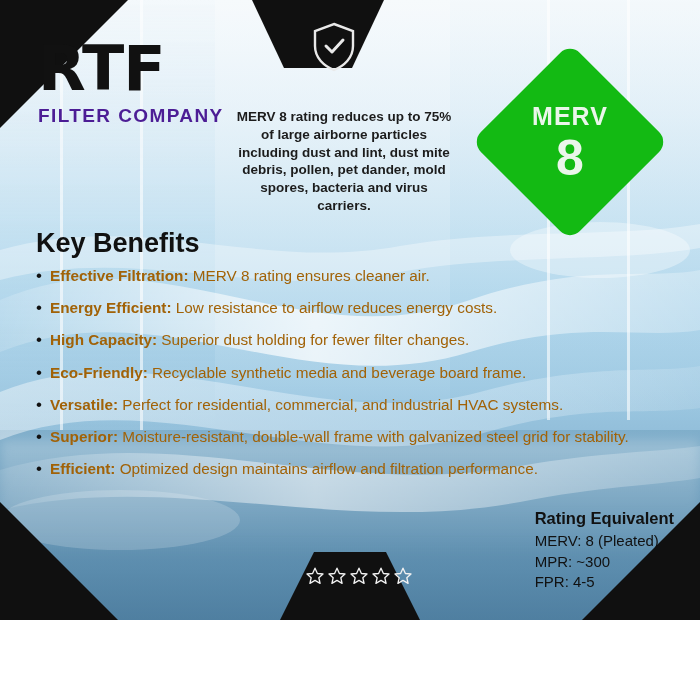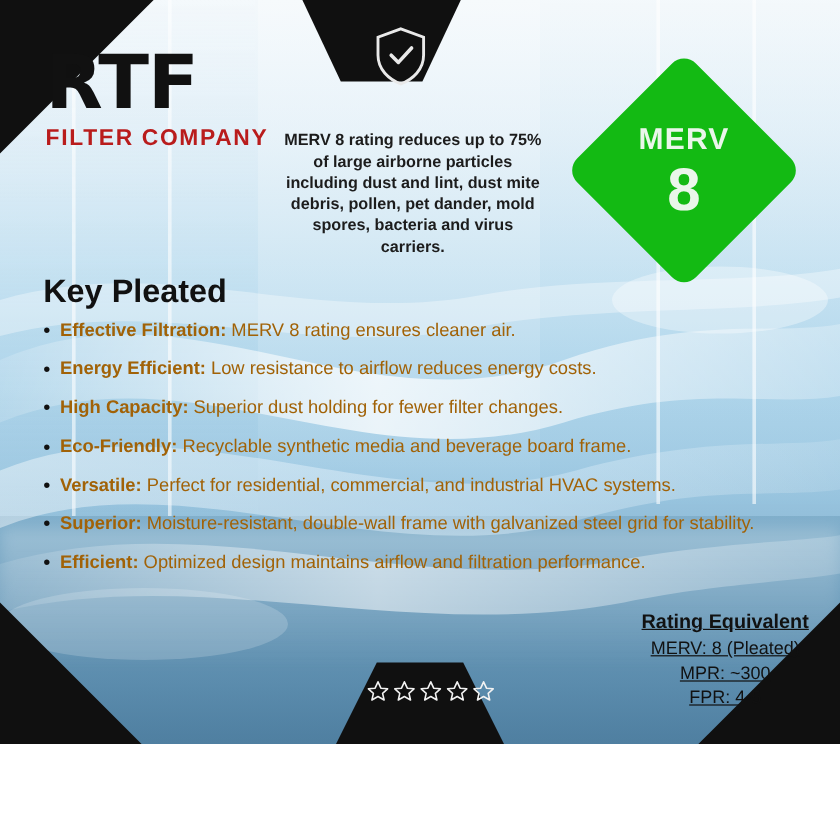--- a/index.html
+++ b/index.html
@@ -108,21 +108,21 @@
     font-size: 62px;
     letter-spacing: -1px;
     line-height: .95;
     color: #111;
   }
   .logo-sub {
     font-family: "Liberation Sans", sans-serif;
     font-weight: 700;
     font-size: 19px;
     letter-spacing: 1.4px;
-    color: #b91c1c;
+    color: #4c1d95;
     margin-top: 6px;
   }
 
   
   .shield {
     position: absolute; left: 312px; top: 22px; z-index: 6;
     width: 44px; height: 50px;
   }
 
   
@@ -184,23 +184,22 @@
   
   .stars {
     position: absolute; left: 305px; top: 566px; z-index: 7;
     display: flex; gap: 2px;
   }
   .stars svg { display:block; }
 
   
   .rating {
     position: absolute; right: 26px; bottom: 28px; z-index: 7;
-    text-align: center;
+    text-align: left;
     color: #111;
-    text-decoration: underline;
   }
   .rating-title { font-size: 16.5px; font-weight: 800; margin-bottom: 3px; }
   .rating-line { font-size: 15px; line-height: 1.35; }
 </style>
 </head>
 <body>
 
 <div class="page">
 
   <div class="bg-base"></div>
@@ -254,21 +253,21 @@
   <div class="merv-desc">MERV 8 rating reduces up to 75% of large airborne particles including dust and lint, dust mite debris, pollen, pet dander, mold spores, bacteria and virus carriers.</div>
 
   <div class="badge-wrap">
     <div class="badge"></div>
     <div class="badge-text">
       <div class="b1">MERV</div>
       <div class="b2">8</div>
     </div>
   </div>
 
-  <div class="kb-title">Key Pleated</div>
+  <div class="kb-title">Key Benefits</div>
   <ul class="kb-list" id="benefits-list">
       <li><b>Effective Filtration:</b><span> MERV 8 rating ensures cleaner air.</span></li>
       <li><b>Energy Efficient:</b><span> Low resistance to airflow reduces energy costs.</span></li>
       <li><b>High Capacity:</b><span> Superior dust holding for fewer filter changes.</span></li>
       <li><b>Eco-Friendly:</b><span> Recyclable synthetic media and beverage board frame.</span></li>
       <li><b>Versatile:</b><span> Perfect for residential, commercial, and industrial HVAC systems.</span></li>
       <li><b>Superior:</b><span> Moisture-resistant, double-wall frame with galvanized steel grid for stability.</span></li>
       <li><b>Efficient:</b><span> Optimized design maintains airflow and filtration performance.</span></li>
     </ul>
 

